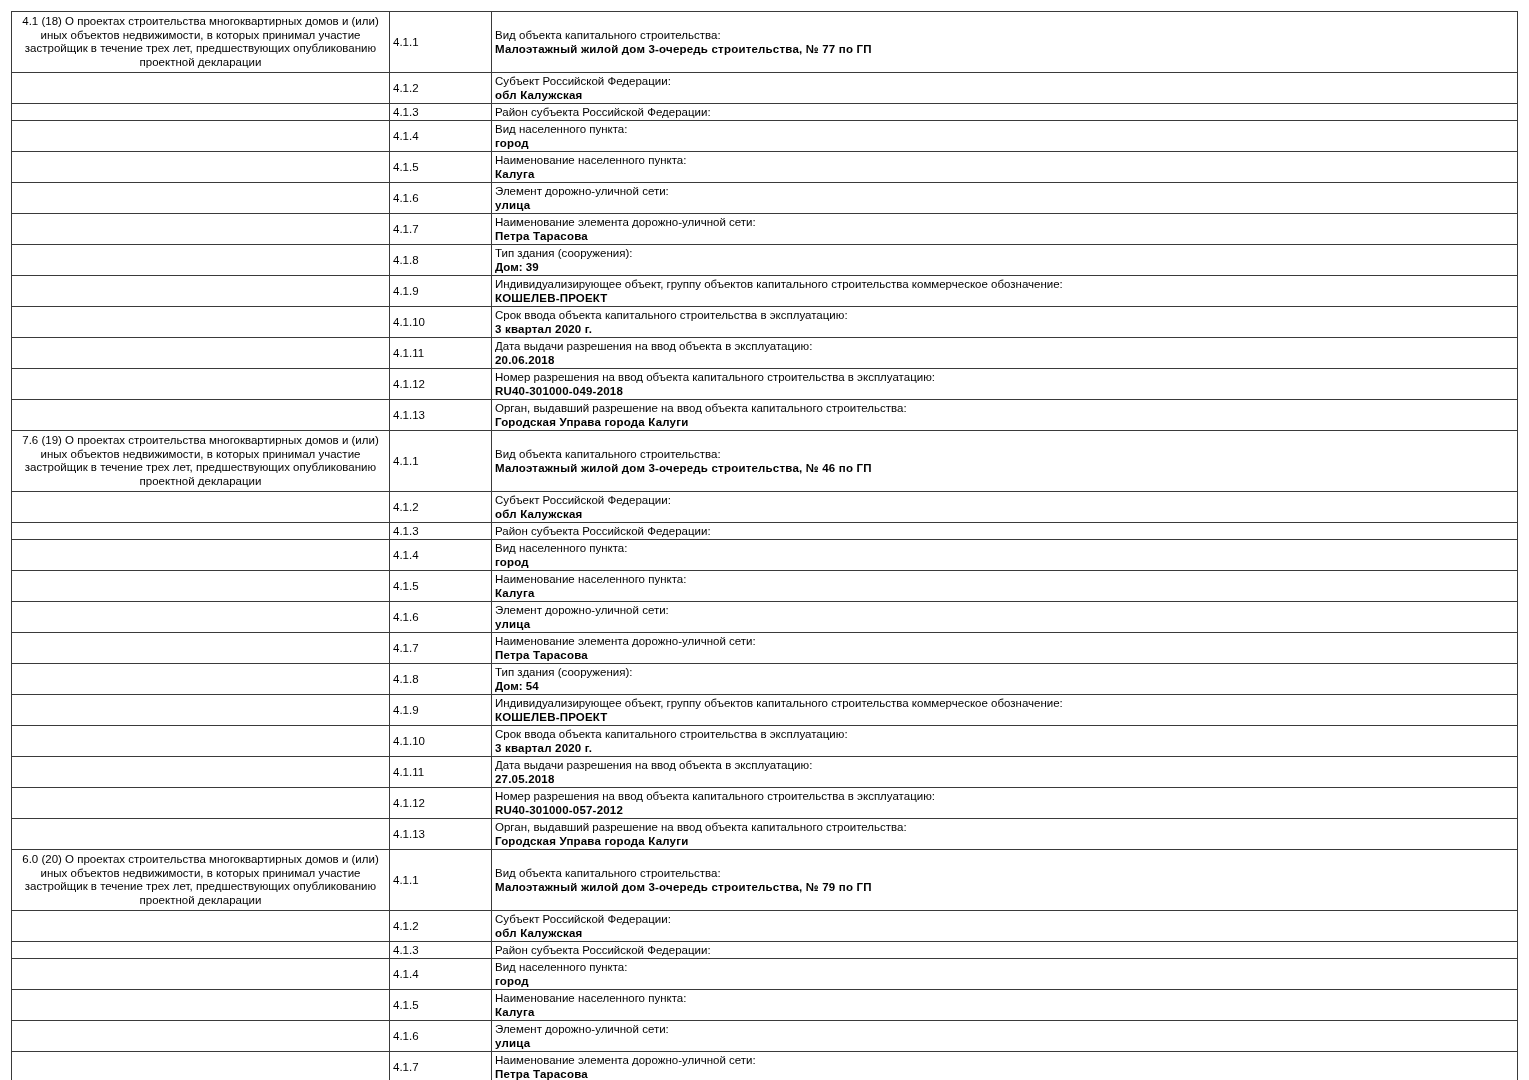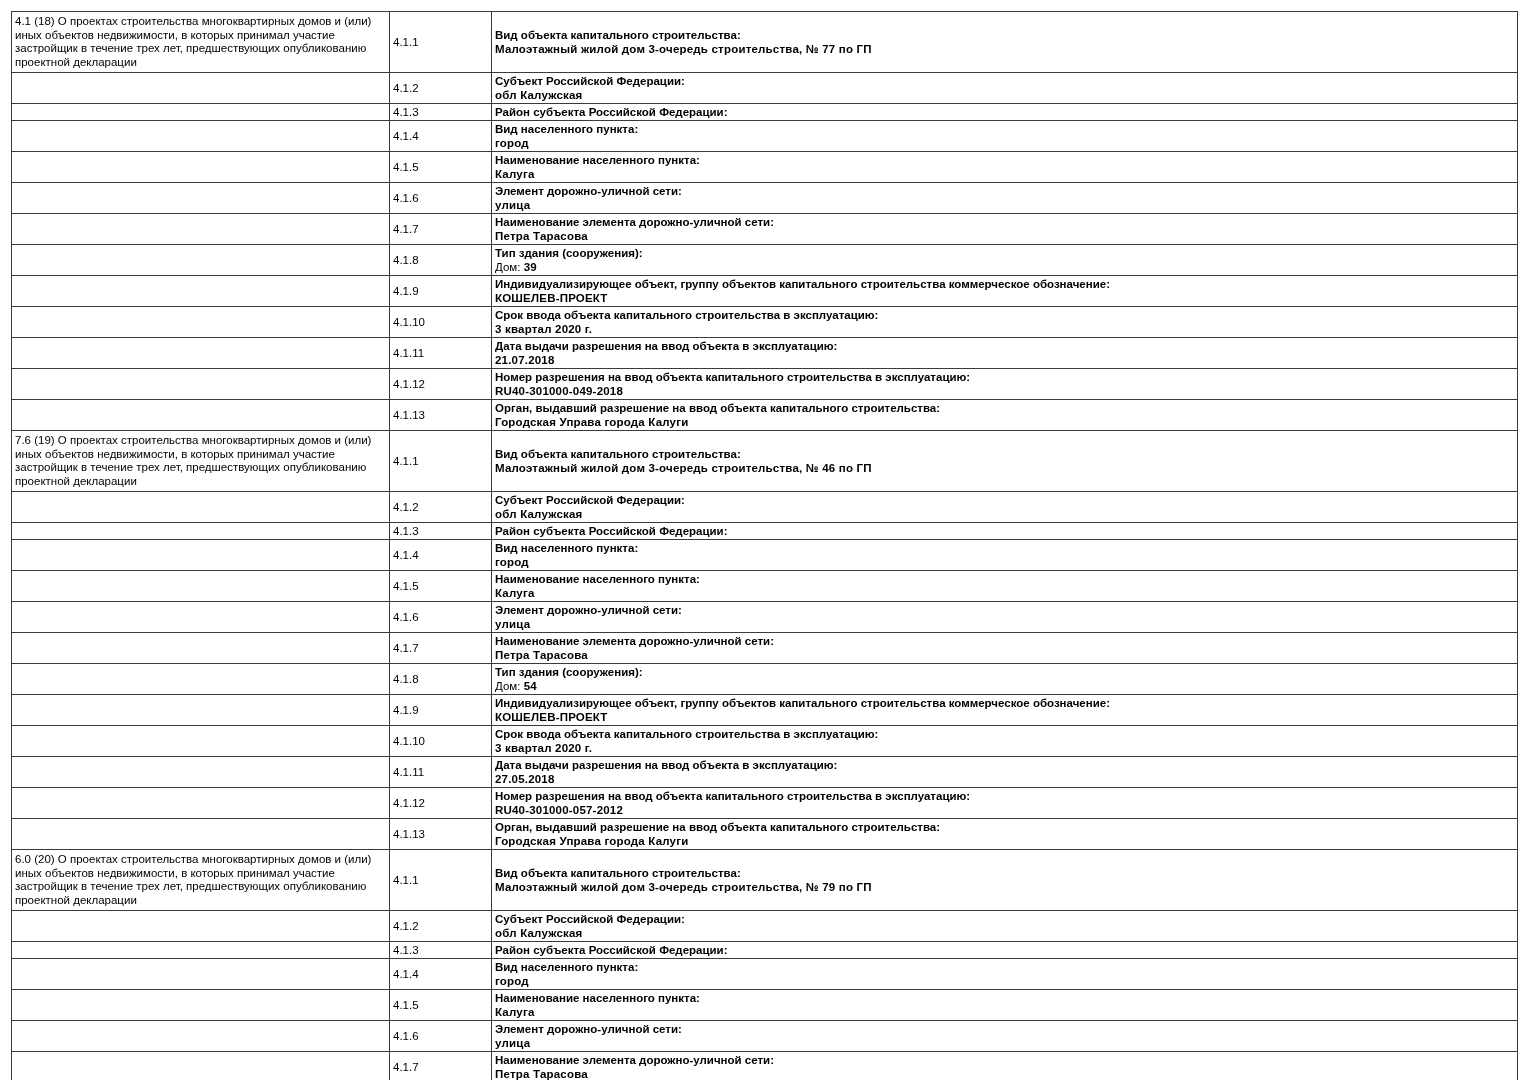--- a/index.html
+++ b/index.html
@@ -26,36 +26,37 @@
   }
   table.decl td {
     border: 1px solid #3a3a3a;
     padding: 1px 3px 1px 3px;
     vertical-align: middle;
     overflow: hidden;
   }
   td.col-section {
     vertical-align: top;
     padding-left: 2px;
+    text-align: center;
   }
   tr.row-tall td {
     height: 58px;
   }
   .section-text {
     line-height: 13.5px;
   }
   .row-label {
-    font-weight: bold;
+    font-weight: normal;
   }
   .row-value {
     font-weight: bold;
     letter-spacing: 0.2px;
   }
   .value-prefix {
-    font-weight: normal;
+    font-weight: bold;
     letter-spacing: 0;
   }
 </style>
 </head>
 <body>
 
 <div class="doc-wrap">
   <table class="decl">
     <colgroup>
       <col style="width:378px">
@@ -142,21 +143,21 @@
           <td class="col-content">
             <div class="row-label">Срок ввода объекта капитального строительства в эксплуатацию:</div>
             <div class="row-value">3 квартал 2020 г.</div>
           </td>
         </tr>
         <tr>
           <td class="col-section"></td>
           <td class="col-code"><span>4.1.11</span></td>
           <td class="col-content">
             <div class="row-label">Дата выдачи разрешения на ввод объекта в эксплуатацию:</div>
-            <div class="row-value">21.07.2018</div>
+            <div class="row-value">20.06.2018</div>
           </td>
         </tr>
         <tr>
           <td class="col-section"></td>
           <td class="col-code"><span>4.1.12</span></td>
           <td class="col-content">
             <div class="row-label">Номер разрешения на ввод объекта капитального строительства в эксплуатацию:</div>
             <div class="row-value">RU40-301000-049-2018</div>
           </td>
         </tr>

